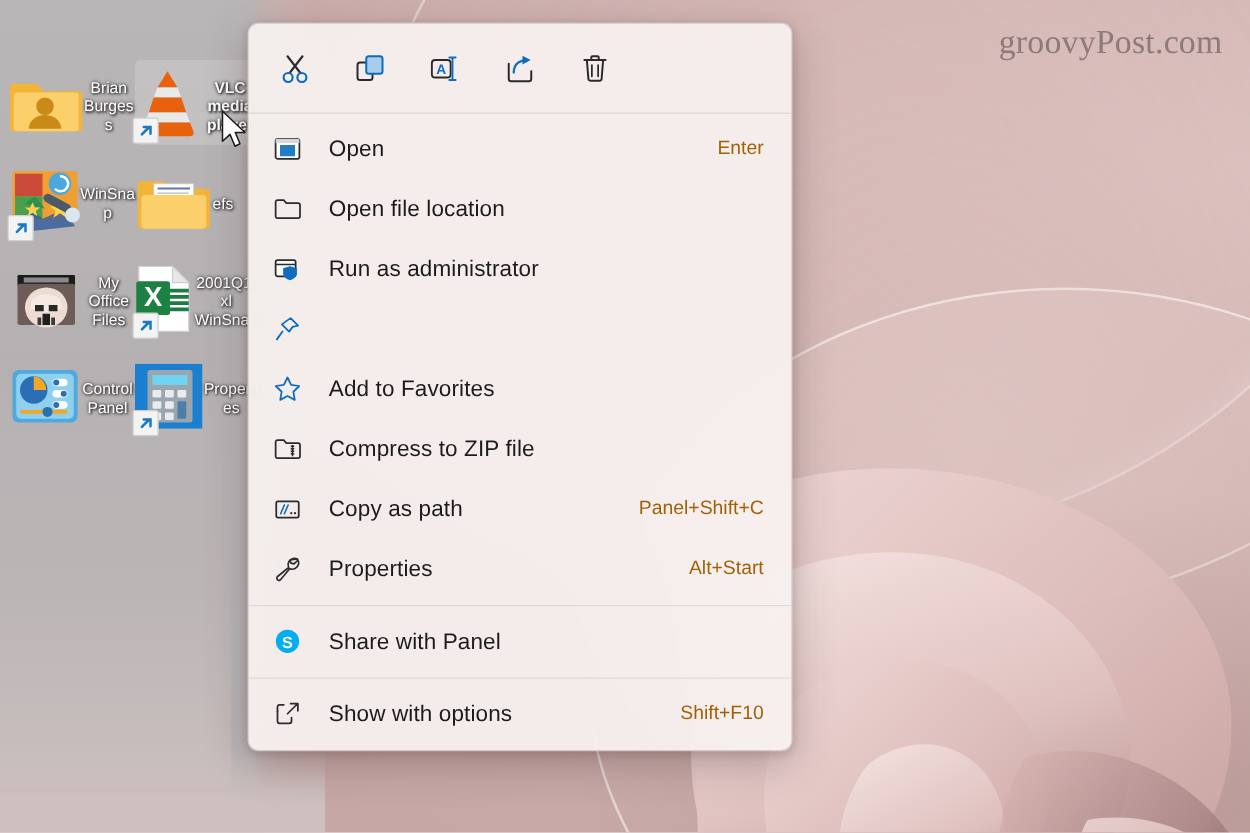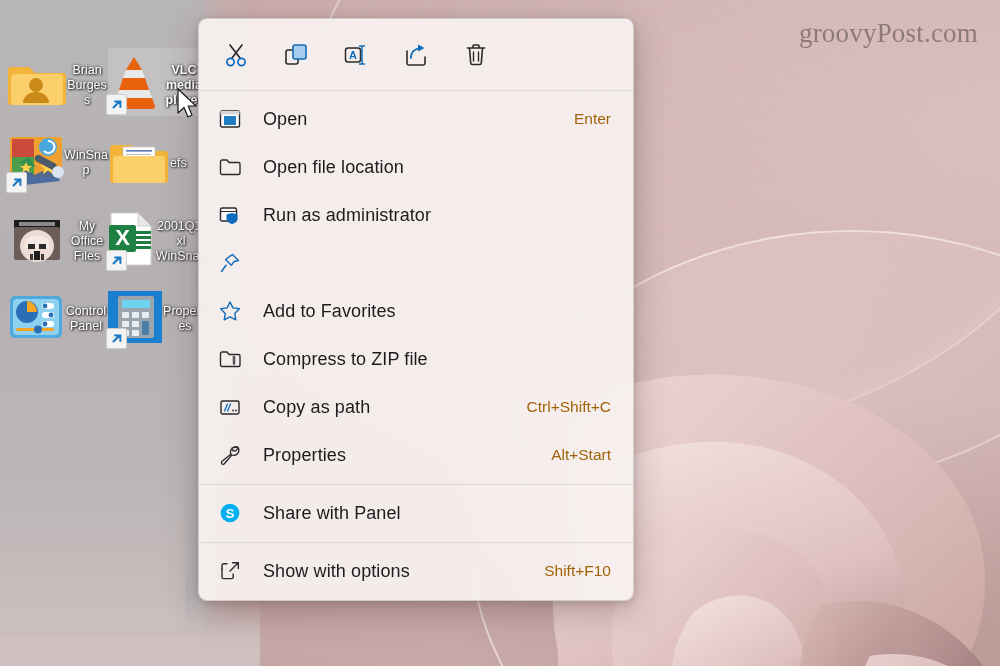--- a/index.html
+++ b/index.html
@@ -521,21 +521,21 @@
       <div class="ctx-item">
         <span class="ctx-ico">
           <svg width="22" height="22" viewBox="0 0 22 22">
             <rect x="2" y="5" width="18" height="13" rx="1.4" stroke="#2b2b2b" stroke-width="1.4" fill="none"></rect>
             <path d="M5.5,15 L8.5,8 M8.5,15 L11.5,8" stroke="#0f6cbd" stroke-width="1.3" stroke-linecap="round"></path>
             <circle cx="14" cy="14.5" r="0.9" fill="#2b2b2b"></circle>
             <circle cx="17" cy="14.5" r="0.9" fill="#2b2b2b"></circle>
           </svg>
         </span>
         <span class="ctx-label">Copy as path</span>
-        <span class="ctx-accel">Ctrl+Shift+C</span>
+        <span class="ctx-accel">Panel+Shift+C</span>
       </div>
 
       <div class="ctx-item">
         <span class="ctx-ico">
           <svg width="22" height="22" viewBox="0 0 22 22">
             <path d="M19,3.2 a5.2,5.2 0 0 0 -7,6.8 l-9.2,7.4 a1.8,1.8 0 0 0 2.4,2.6 l7.6,-9 a5.2,5.2 0 0 0 6.6,-7 l-3.1,3.1 l-2.6,-0.6 l-0.6,-2.6 z" stroke="#2b2b2b" stroke-width="1.3" fill="none" stroke-linejoin="round"></path>
           </svg>
         </span>
         <span class="ctx-label">Properties</span>
         <span class="ctx-accel">Alt+Start</span>

